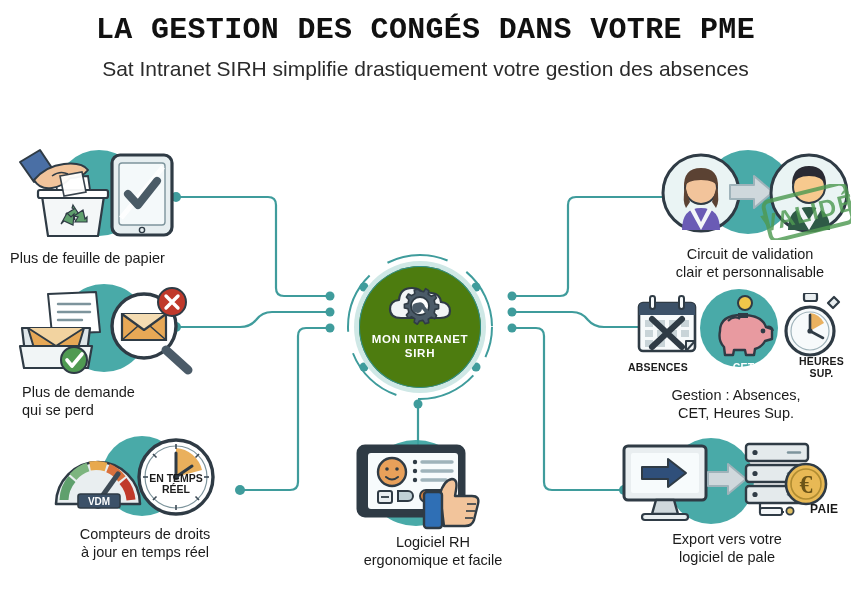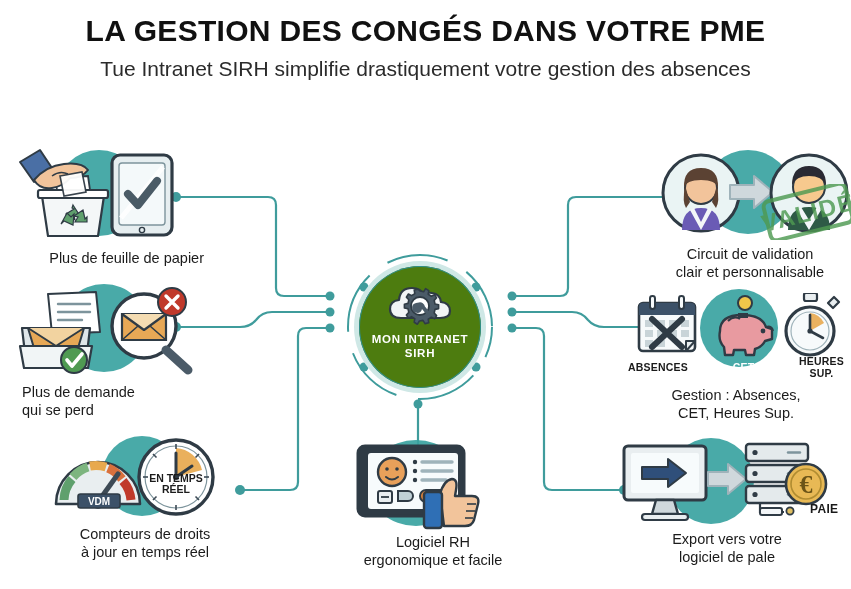--- a/index.html
+++ b/index.html
@@ -12,21 +12,21 @@
     overflow:hidden;
     position:relative;
   }
   .stage{position:absolute;left:0;top:0;width:851px;height:589px;}
 
   
   .header{position:absolute;left:0;top:14px;width:851px;text-align:center;}
   .title{
     font-size:30px;font-weight:bold;letter-spacing:0.3px;
     color:#111111;line-height:1.1;margin:0;
-    font-family:Liberation Sans, sans-serif;
+    font-family:Liberation Mono, monospace;
   }
   .subtitle{
     font-size:21px;font-weight:400;color:#2b2b2b;margin:10px 0 0 0;line-height:1.1;
   }
 
   
   .wires{position:absolute;left:0;top:0;width:851px;height:589px;pointer-events:none;}
 
   
   .hub{
@@ -58,21 +58,21 @@
     position:absolute;border-radius:50%;background:#3aa3a1;opacity:.92;
   }
   .cap{
     font-size:14.5px;line-height:1.22;color:#1b1b1b;text-align:center;
     white-space:pre-line;
   }
 
   
   #it-papier{left:4px;top:148px;width:200px;}
   #it-papier .item-art{height:92px;}
-  #it-papier .cap{margin-top:10px;text-align:right;padding-left:6px;}
+  #it-papier .cap{margin-top:10px;text-align:left;padding-left:6px;}
 
   #it-demande{left:4px;top:284px;width:200px;}
   #it-demande .item-art{height:92px;}
   #it-demande .cap{margin-top:8px;padding-left:18px;text-align:left;}
 
   #it-compteurs{left:40px;top:436px;width:210px;}
   #it-compteurs .item-art{height:82px;}
   #it-compteurs .cap{margin-top:8px;}
 
   #it-logiciel{left:338px;top:440px;width:190px;}
@@ -99,21 +99,21 @@
   .trio span{flex:1;text-align:center;}
   .trio .cet{color:#ffffff;}
 </style>
 </head>
 <body>
 
 <div class="stage">
 
   <div class="header">
     <h1 class="title">LA GESTION DES CONGÉS DANS VOTRE PME</h1>
-    <p class="subtitle">Tue Intranet SIRH simplifie drastiquement votre gestion des absences</p>
+    <p class="subtitle">Sat Intranet SIRH simplifie drastiquement votre gestion des absences</p>
   </div>
 
   <svg class="wires" viewBox="0 0 851 589">
     <g fill="none" stroke="#3f9c9c" stroke-width="2.2" stroke-linecap="round">
 
       <path d="M176,197 H268 Q276,197 276,205 V288 Q276,296 284,296 H330"></path>
 
       <path d="M176,327 H240 Q250,327 256,320 Q262,312 272,312 H330"></path>
 
       <path d="M240,490 H290 Q298,490 298,482 V336 Q298,328 306,328 H330"></path>

